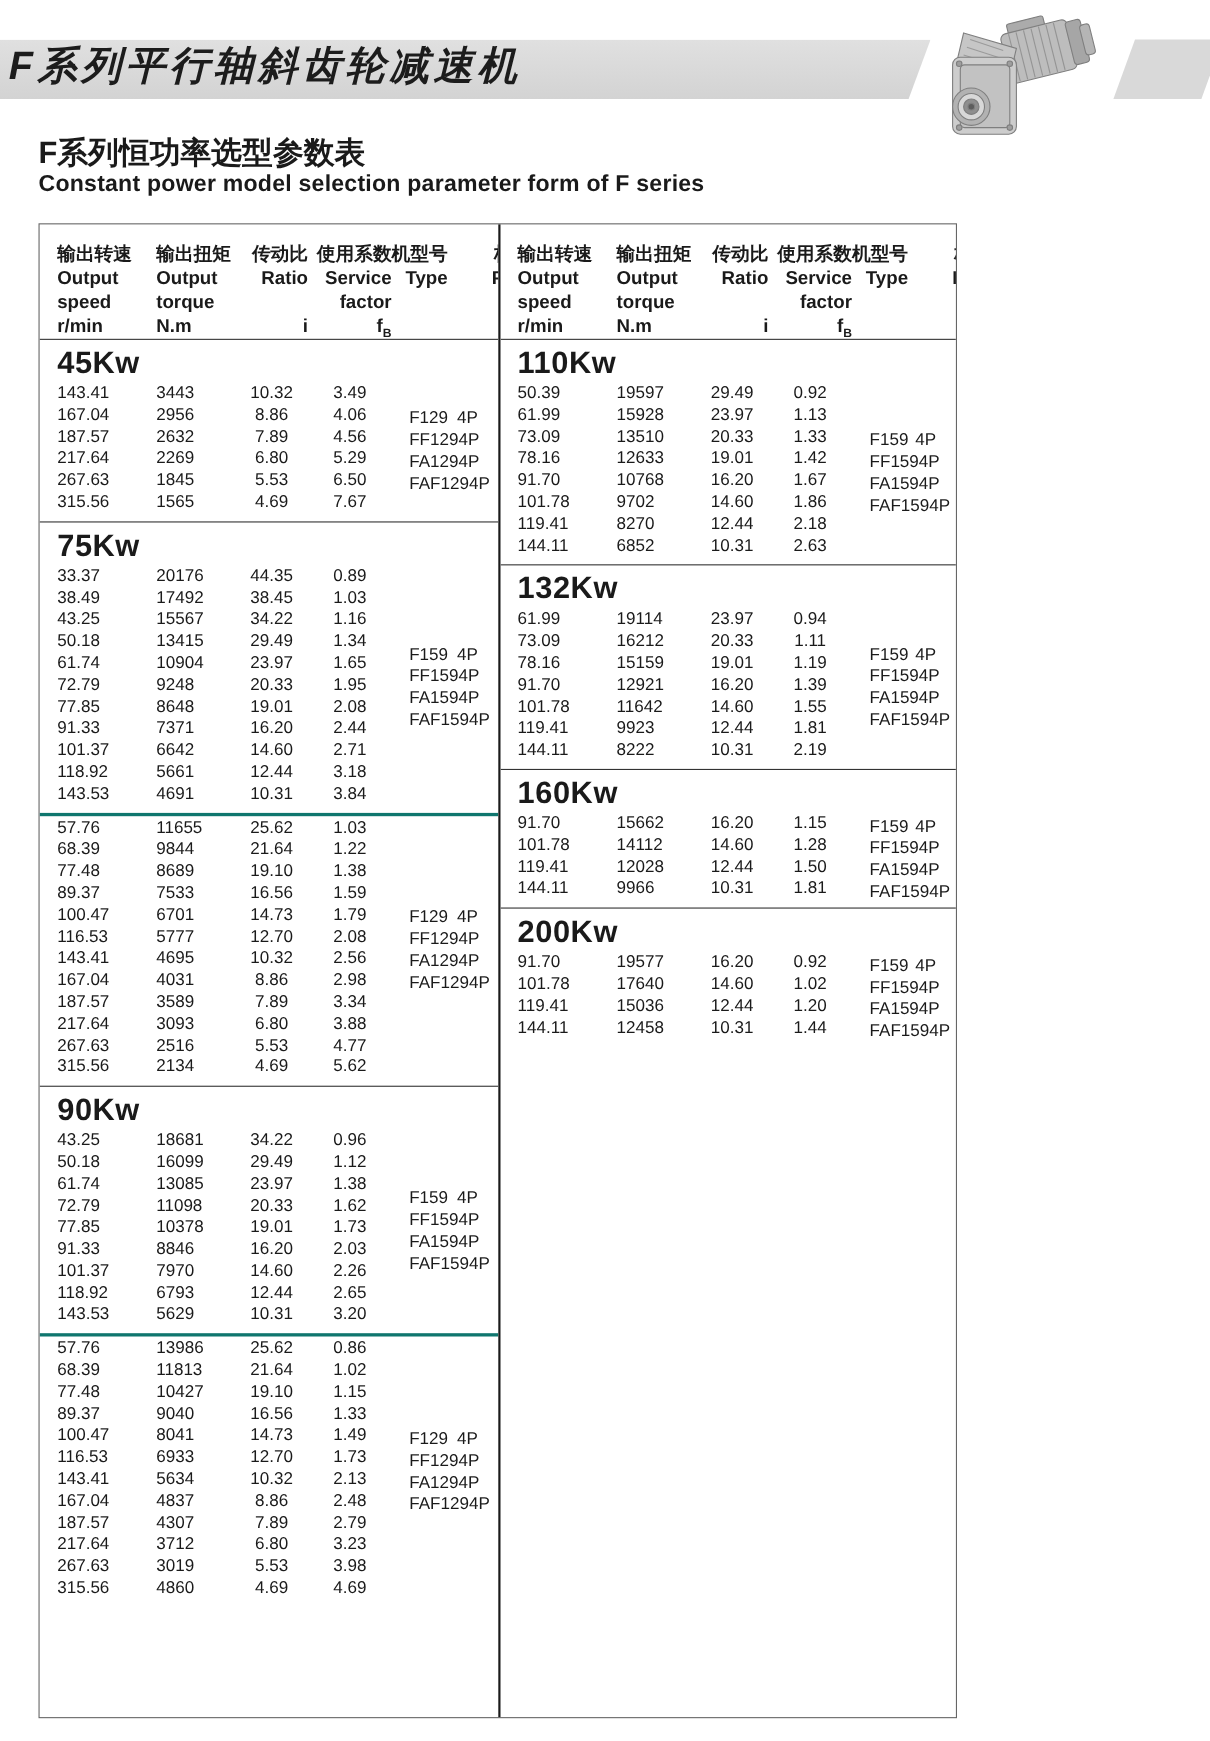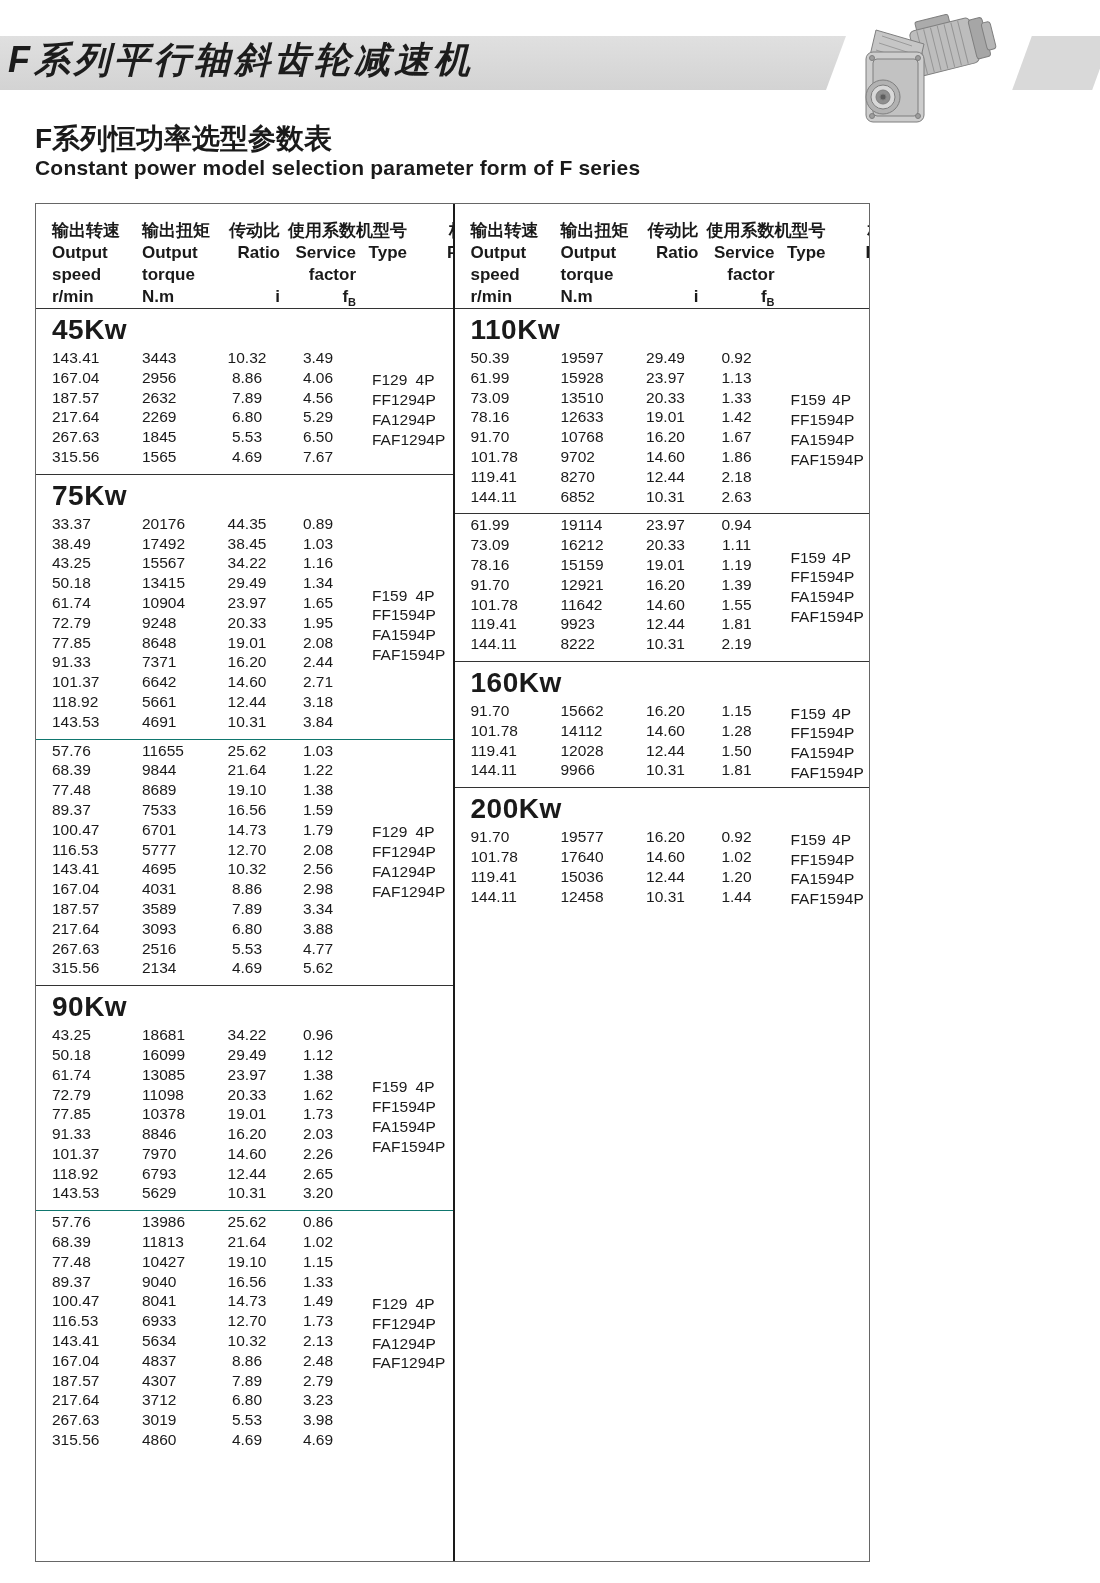--- a/index.html
+++ b/index.html
@@ -33,21 +33,21 @@
          grid-template-columns:90px 72px 66px 76px 1fr 76px;
          padding:16px 18px 0 16px;box-sizing:border-box;
          font-weight:bold;font-size:17px;line-height:22px;}
   .th div{white-space:nowrap;}
   .col-ratio,.col-factor,.col-type{text-align:right;}
   .col-pole{text-align:right;}
   .sp{height:22px;}
   sub{font-size:11px;}
 
   .section + .section{border-top:1px solid #333;}
-  .block + .block{border-top:1px solid #0f766e;}
+  .block + .block{border-top:3px solid #0f766e;}
   .power-heading{font-size:28px;font-weight:bold;line-height:32px;
                  padding:5px 0 1px 16px;letter-spacing:0.5px;}
   .rows{position:relative;padding:1px 0 7px;}
   .drow{display:grid;grid-template-columns:90px 72px 66px 76px;
         padding-left:16px;font-size:15.5px;line-height:19.8px;}
   .drow .c3,.drow .c4{text-align:center;}
   .types{position:absolute;left:336px;right:18px;top:50%;transform:translateY(-50%);}
   .trow{display:flex;justify-content:space-between;font-size:15.5px;line-height:19.8px;}
 </style>
 </head>
@@ -662,20 +662,21 @@
                 </div>
                 <div class="trow">
                   <span>FAF159</span>
                   <span>4P</span>
                 </div>
               </div>
             </div>
           </div>
         </div>
         <div class="section">
+          <div class="power-heading">132Kw</div>
           <div class="block">
             <div class="rows">
               <div class="drow">
                 <span class="c c1">61.99</span>
                 <span class="c c2">19114</span>
                 <span class="c c3">23.97</span>
                 <span class="c c4">0.94</span>
               </div>
               <div class="drow">
                 <span class="c c1">73.09</span>

